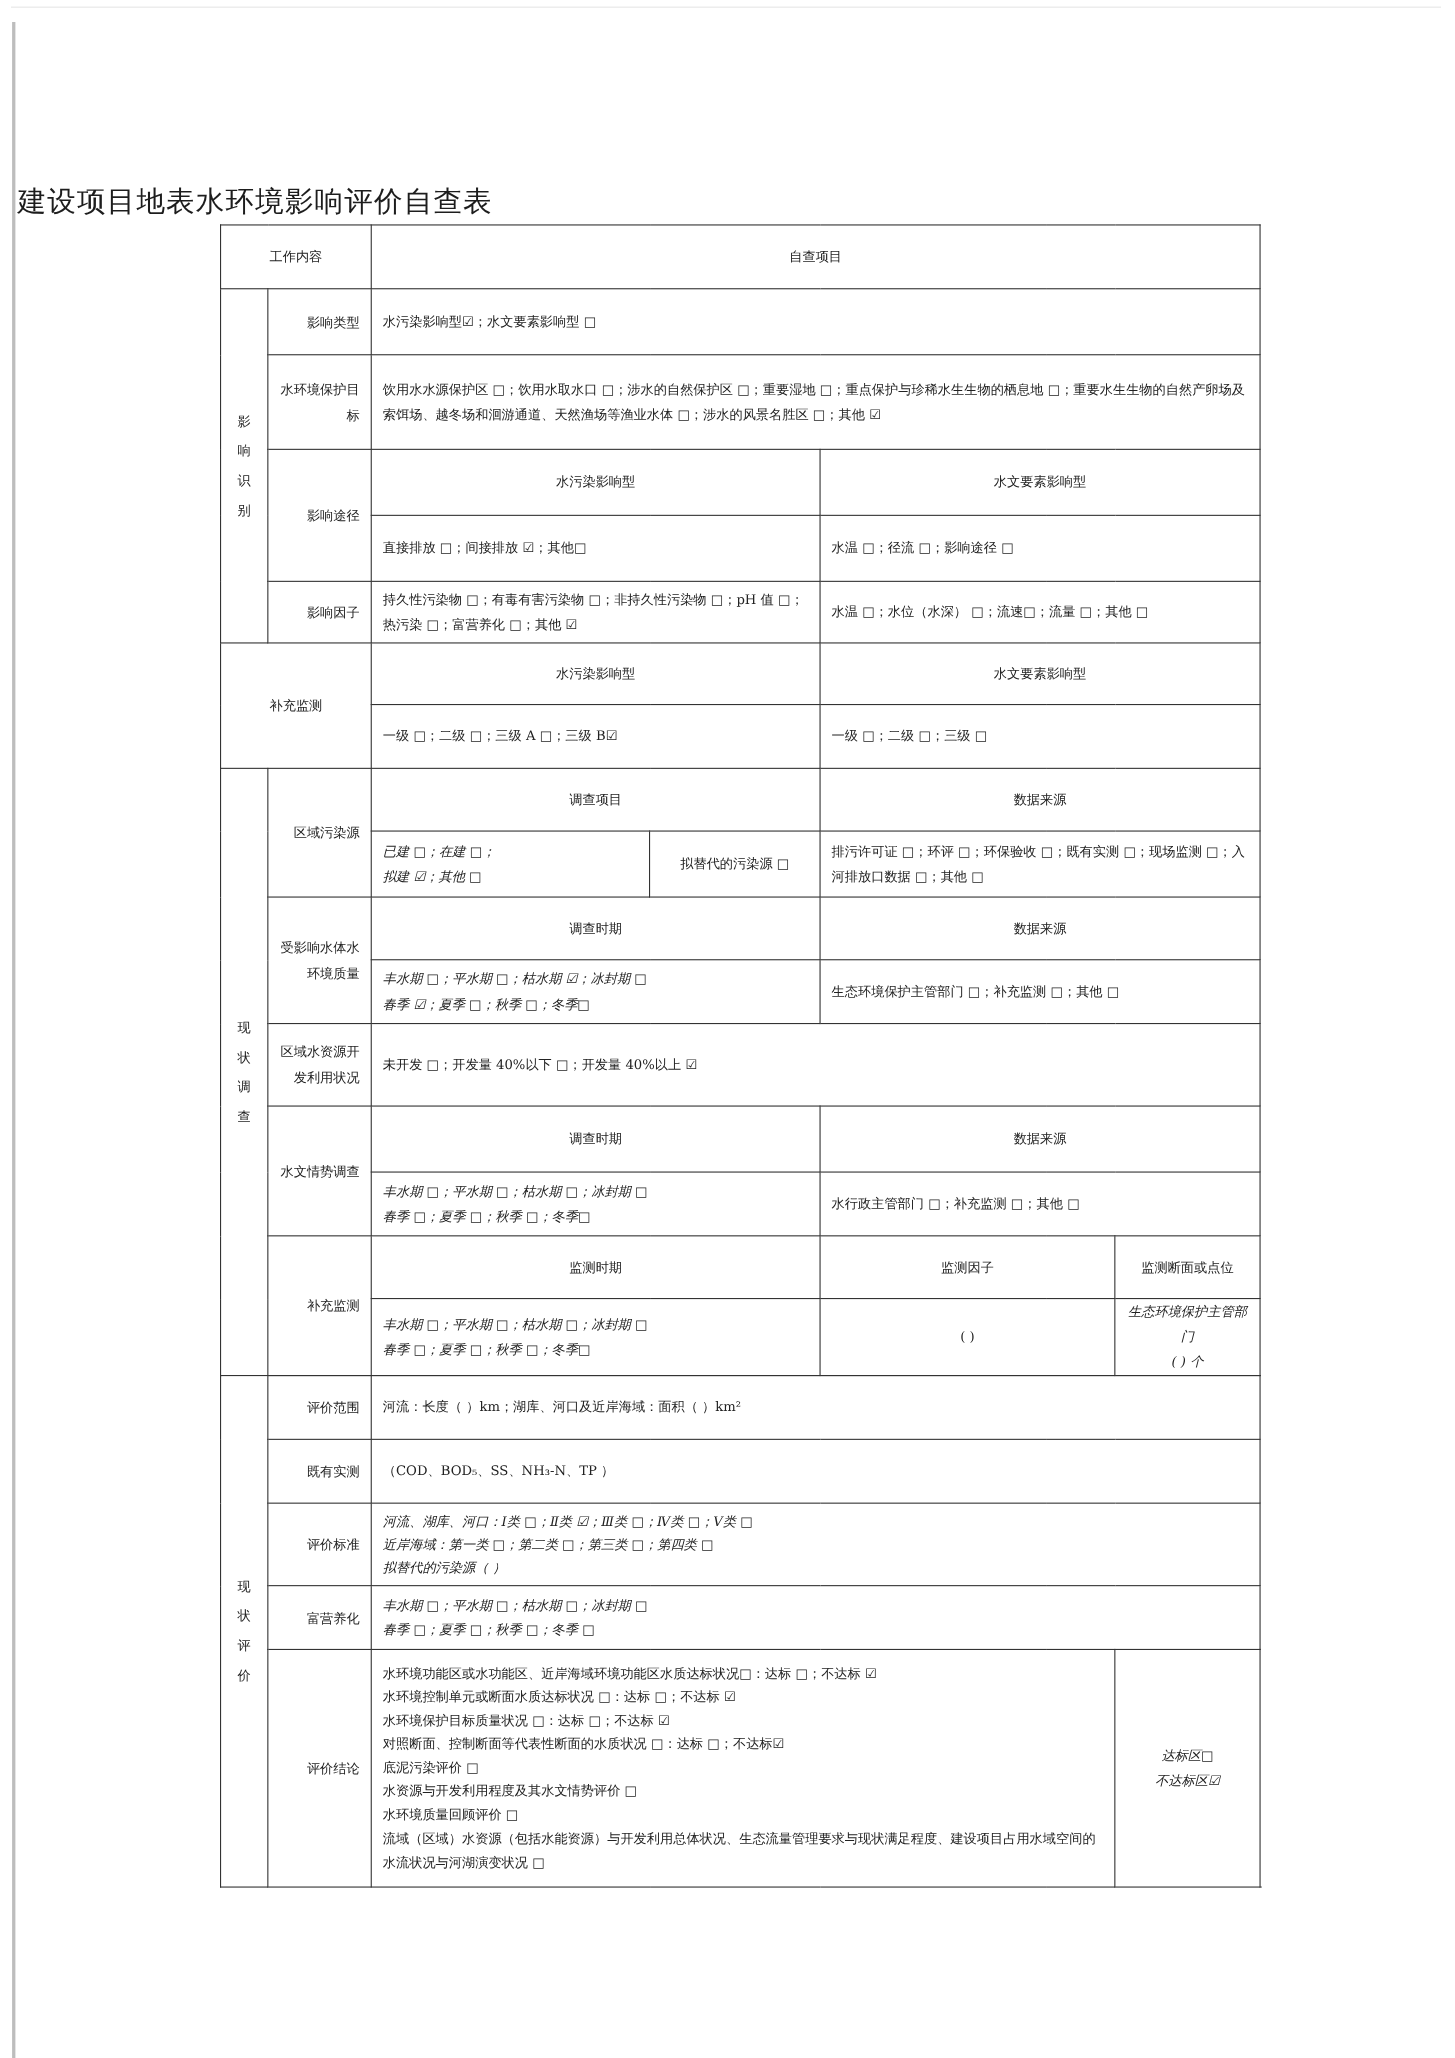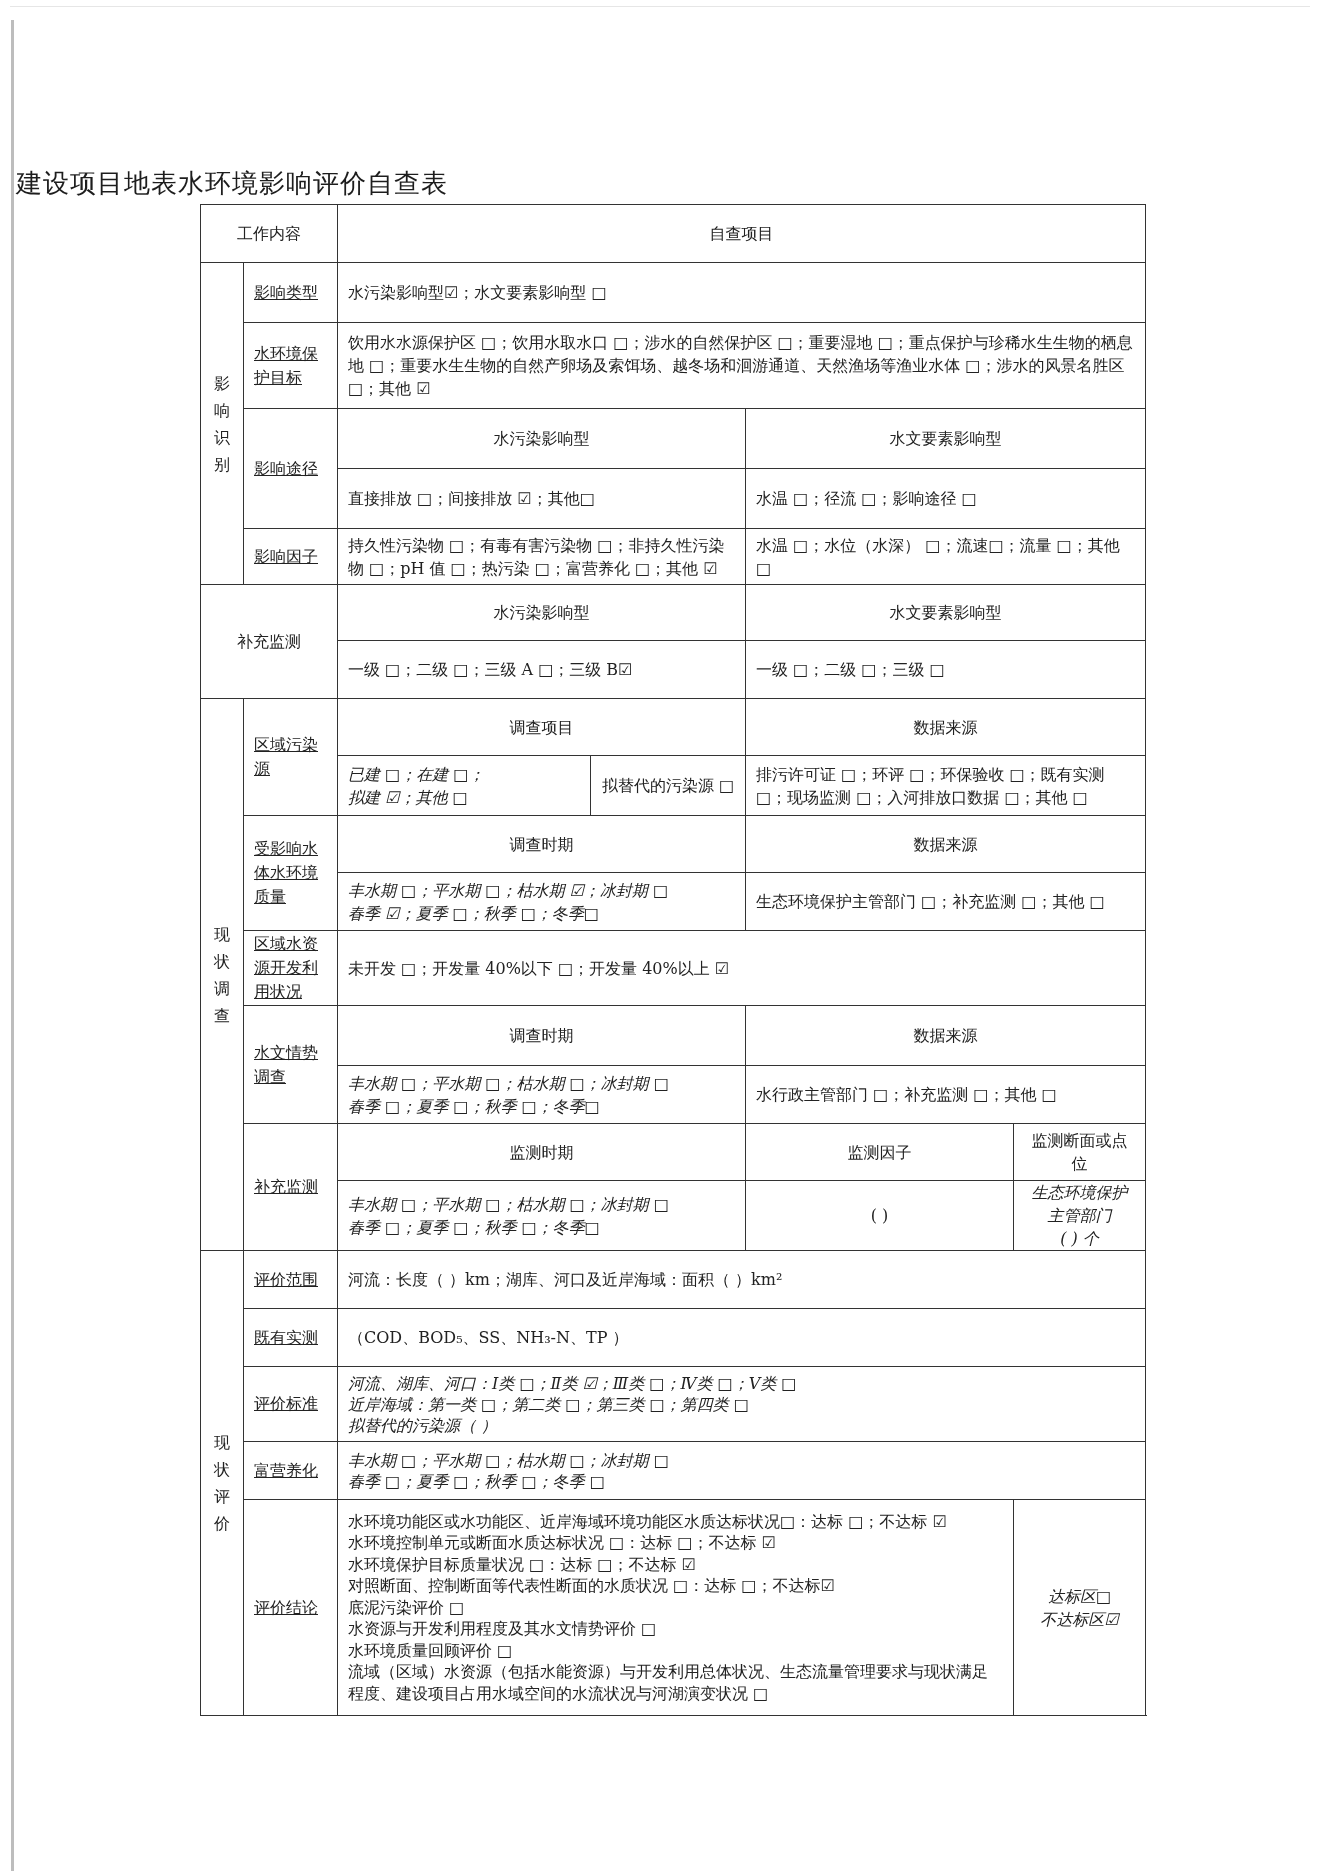--- a/index.html
+++ b/index.html
@@ -11,27 +11,27 @@
   .top-edge { position: absolute; left: 10px; top: 6px; width: 1300px; height: 1px; background: #e6e6e6; }
   .title {
     position: absolute; left: 0; width: 1303px; top: 166px; text-align: left;
     font-size: 26px; letter-spacing: 1px; color: #1d1d1d;
     font-family: "DejaVu Sans", "Liberation Sans", sans-serif;
     margin-left: 16px;
   }
   table.form {
     position: absolute; left: 200px; top: 204px; width: 945px;
     border-collapse: collapse; table-layout: fixed;
-    font-size: 16px; line-height: 23px; padding-left: 20px;
+    font-size: 12px; line-height: 23px; padding-left: 20px;
   }
   table.form td { border: 1.5px solid #333; padding: 0 10px; vertical-align: middle; }
   td.c { text-align: center; }
   td.grp { text-align: center; padding: 0 2px; }
   td.grp span { display: block; width: 1em; margin: 0 auto; line-height: 27px; }
-  td.sub { text-align: left; padding: 0 4px; line-height: 24px; text-decoration: underline; }
+  td.sub { text-align: right; padding: 0 4px; line-height: 24px; }
   .ml { white-space: pre-line; font-style: italic; }
 </style>
 </head>
 <body>
 
 <div class="top-edge"></div>
 <div class="page-edge"></div>
 
 <div class="title">建设项目地表水环境影响评价自查表</div>
 

